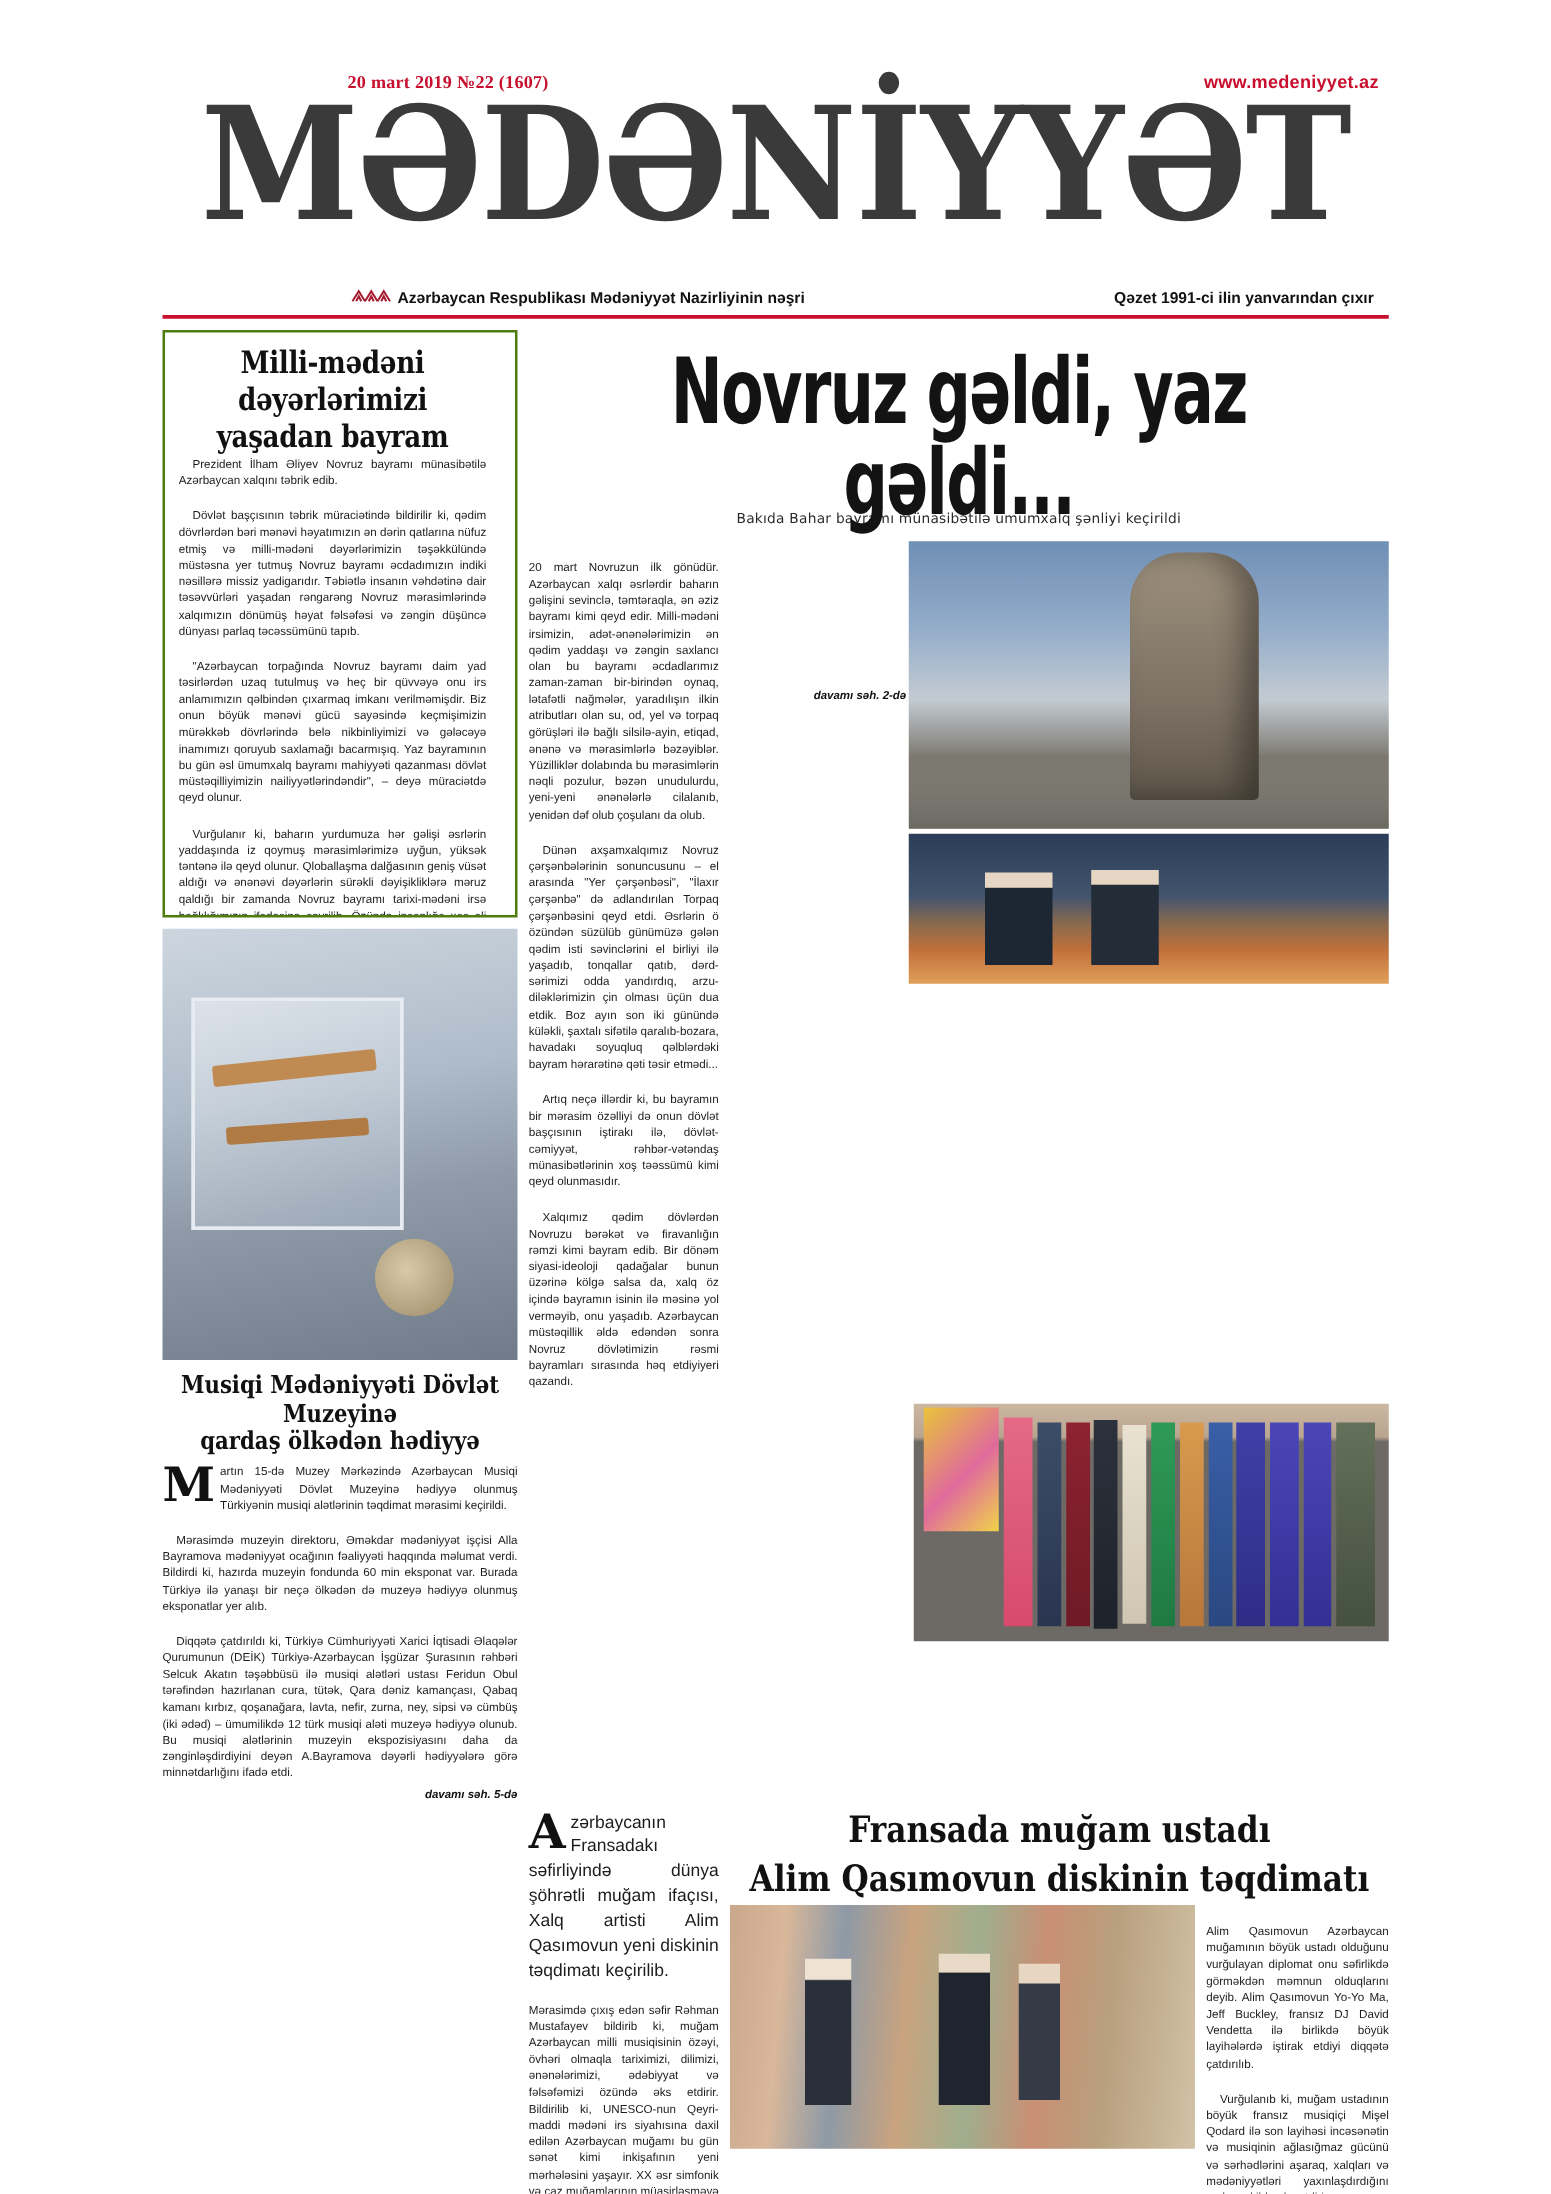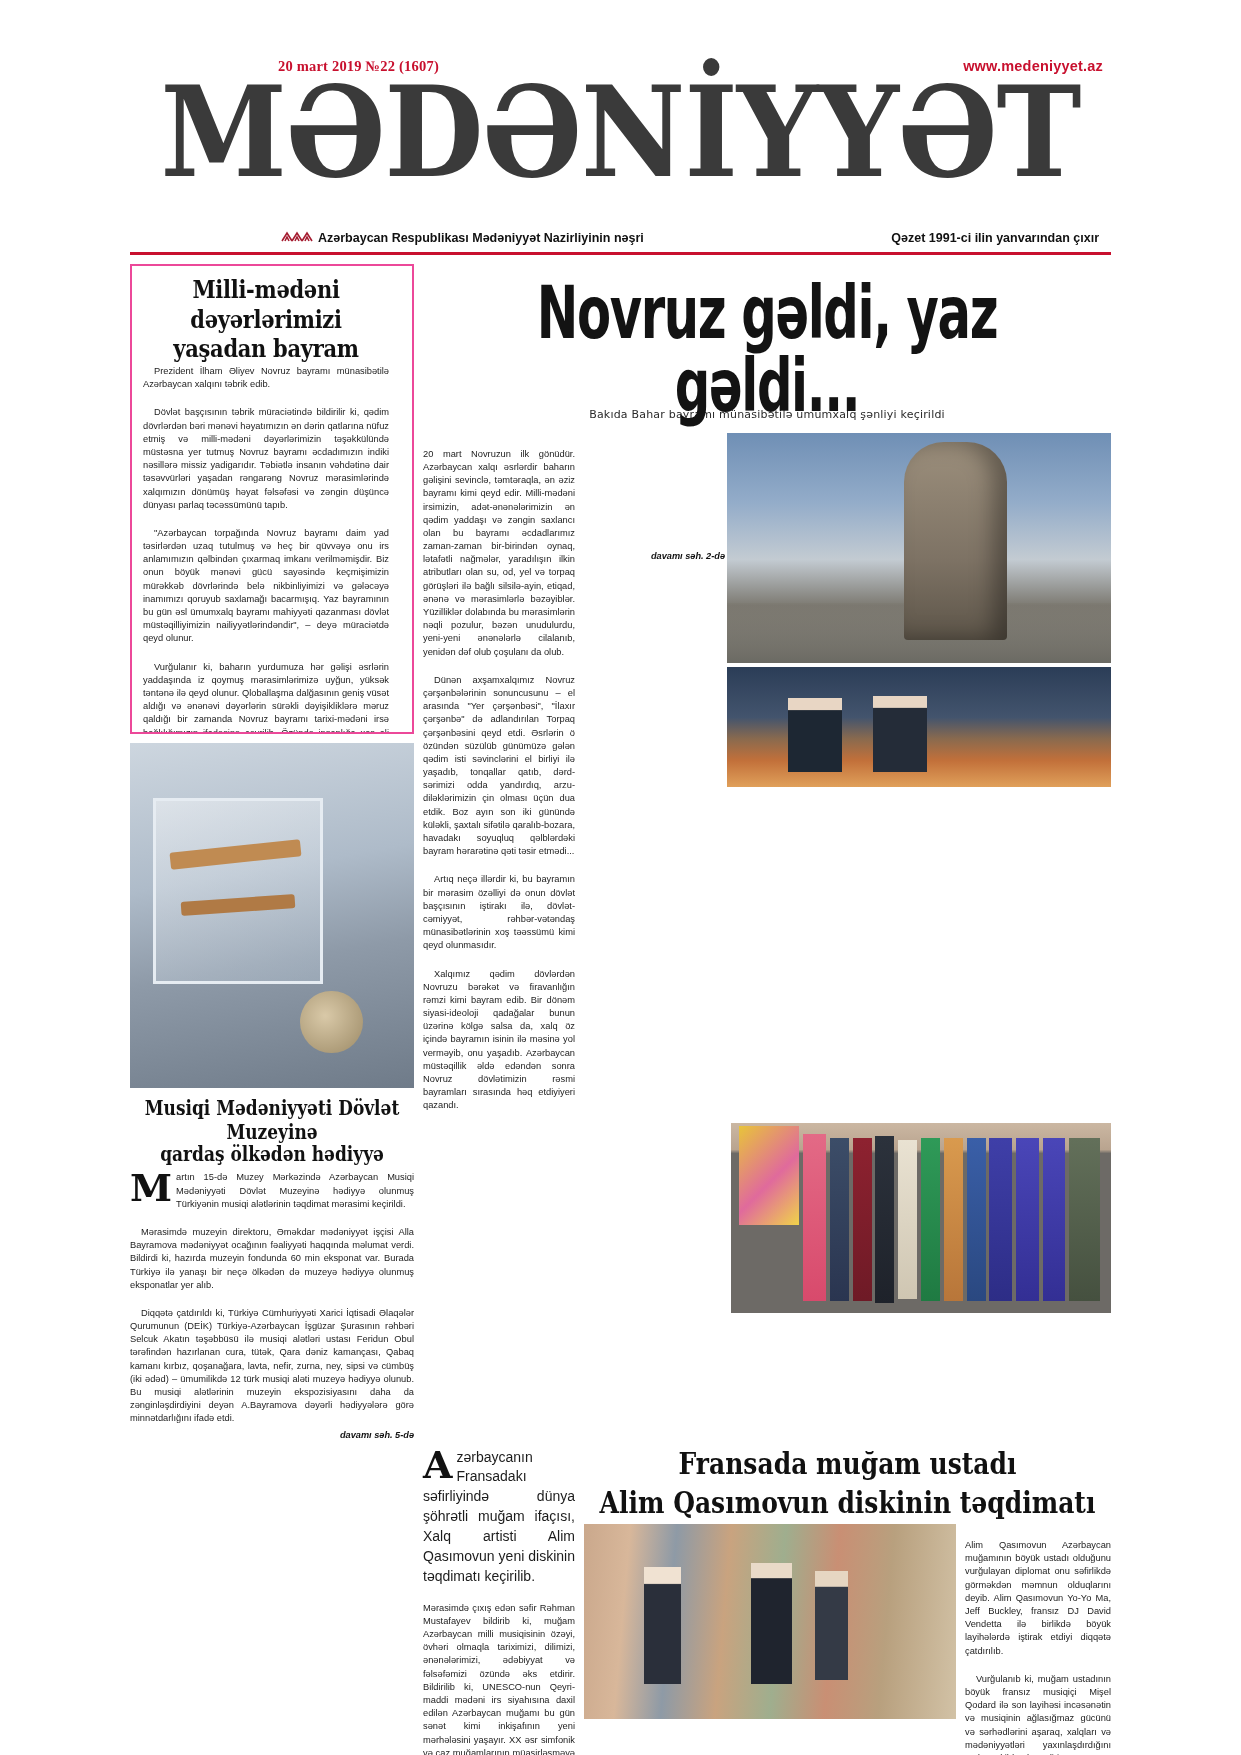--- a/index.html
+++ b/index.html
@@ -41,21 +41,21 @@
   .mh-sub .diamonds { position:absolute; left:148px; top:-3px; }
   .mh-sub-left { padding-left:40px; }
   .mh-rule { height:3px; background:#c8102e; margin-top:3px; }
 
   
   .cols { display:flex; gap:9px; margin-top:9px; }
   .col-left { width:284px; flex:0 0 284px; }
   .col-right { flex:1; }
 
   
-  .box-red { border:2px solid #ec4899; padding:10px 23px 9px 11px; }
+  .box-red { border:2px solid #4d7c0f; padding:10px 23px 9px 11px; }
   .lead-h {
     font-family:"DejaVu Serif", serif;
     font-weight:bold; font-size:21px; line-height:1.18;
     text-align:center; color:#111; letter-spacing:-.3px;
     transform:scaleY(1.18); transform-origin:center top;
     margin-bottom:14px;
   }
   .body-txt {
     font-size:9.3px; line-height:1.42; text-align:justify;
     color:#1c1c1c; hyphens:auto;

